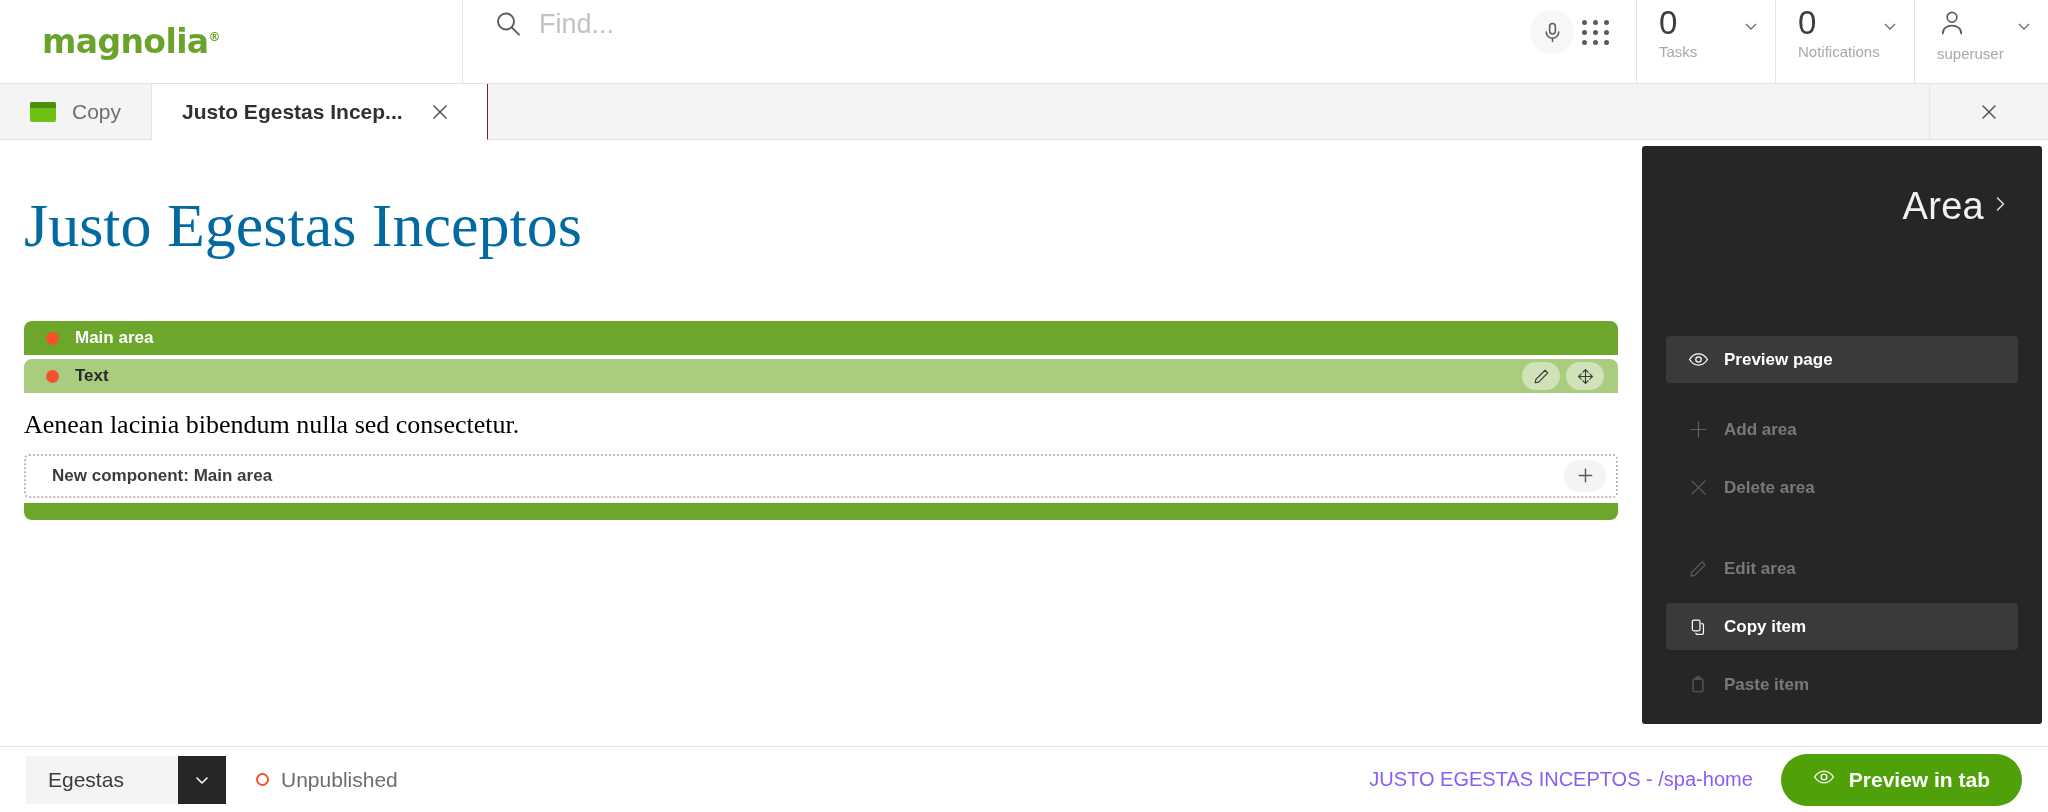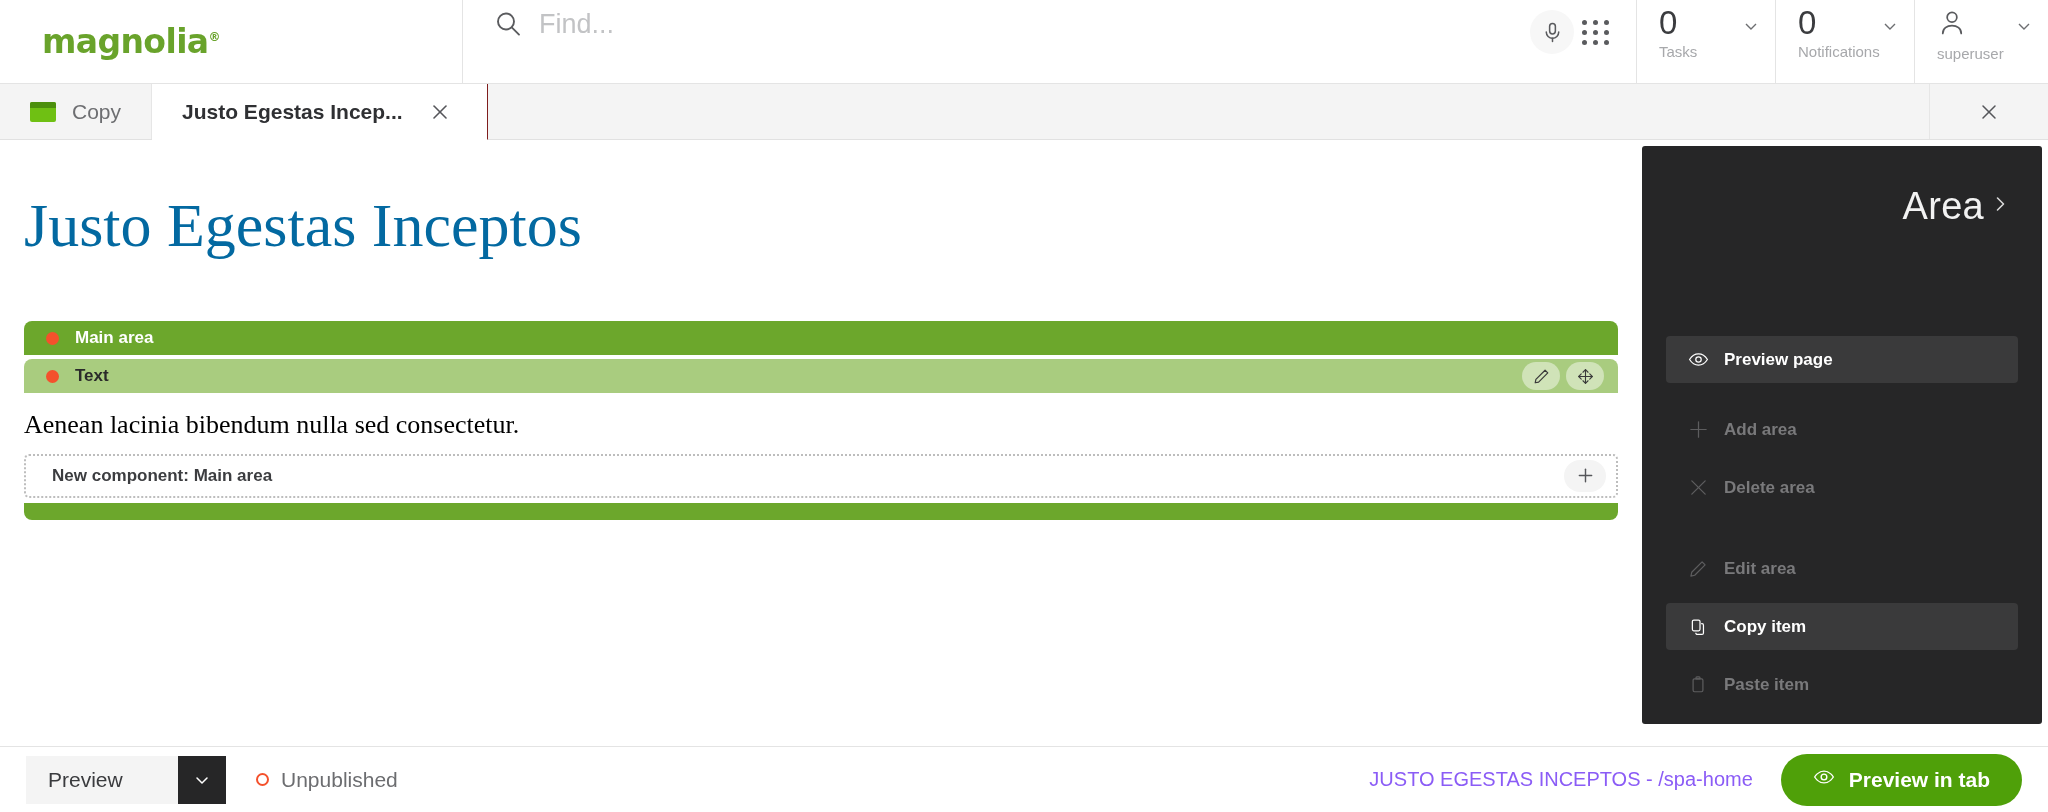--- a/index.html
+++ b/index.html
@@ -432,21 +432,21 @@
           </span>
           <span>Paste item</span>
         </div>
 
       </div>
     </div>
   </div>
 
   <div class="footer">
     <div class="lang-select">
-      <div class="lang-value">Preview</div>
+      <div class="lang-value">Egestas</div>
       <div class="lang-chev">
         <svg viewBox="0 0 18 18" width="18" height="18" fill="none" stroke="#ffffff" stroke-width="1.5" stroke-linecap="round" stroke-linejoin="round">
             <polyline points="4,7 9,12 14,7"></polyline>
           </svg>
       </div>
     </div>
 
     <div class="status">
       <span class="status-ring"></span>
       <span class="status-text">Unpublished</span>

